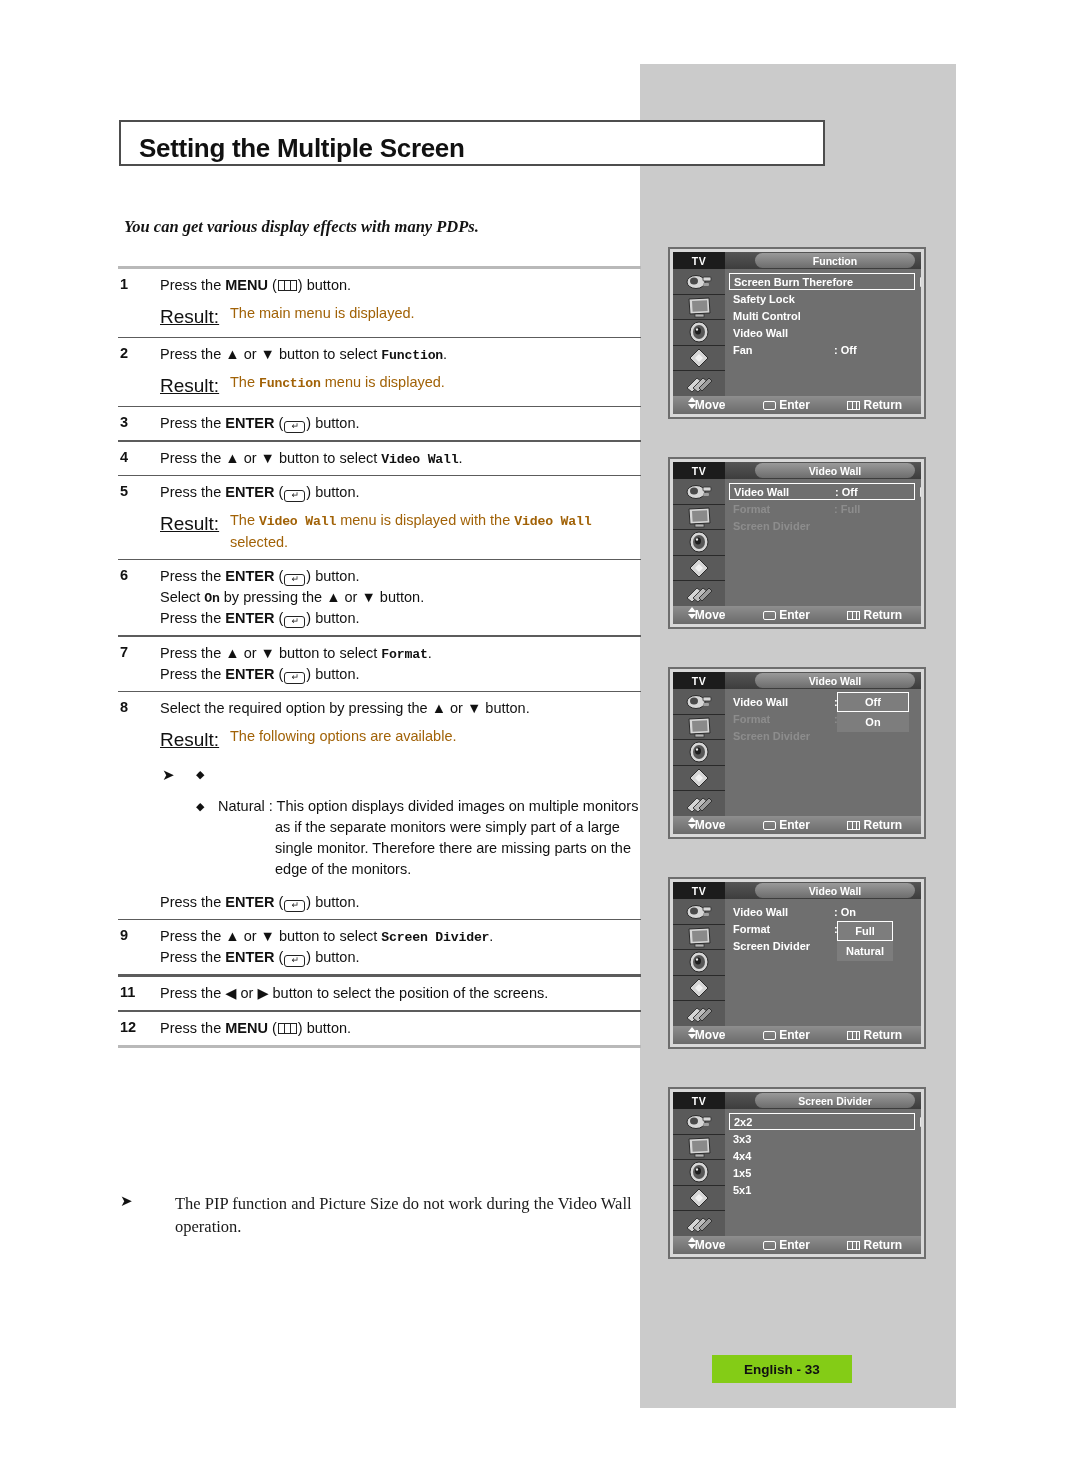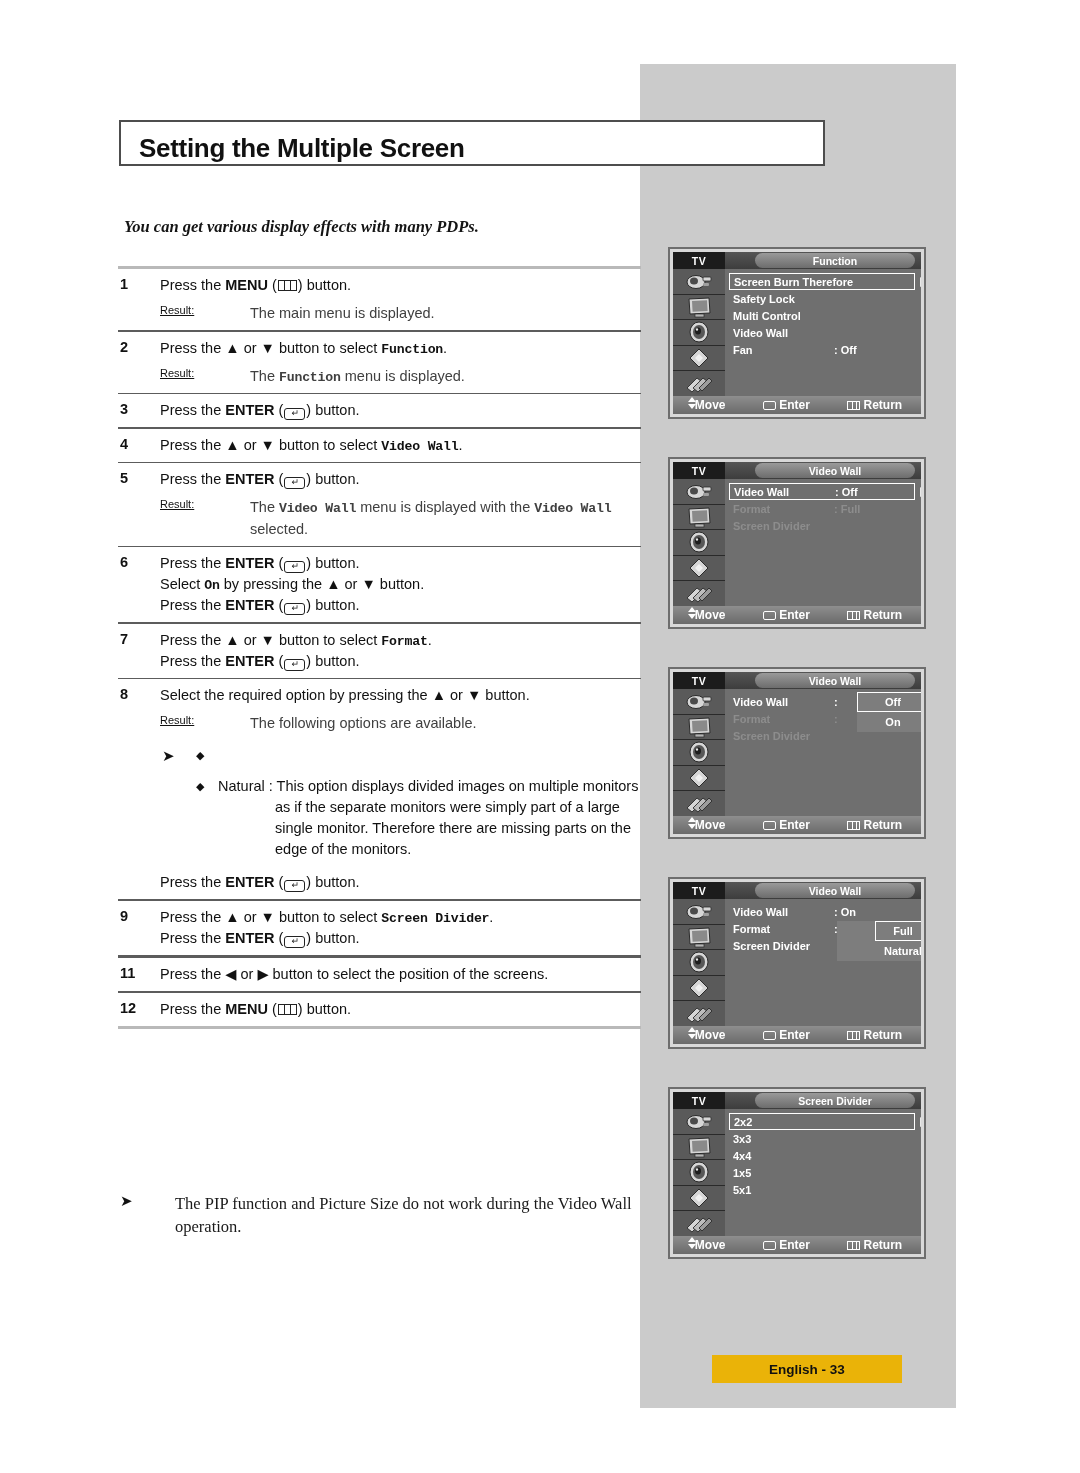--- a/index.html
+++ b/index.html
@@ -47,23 +47,23 @@
   .step-num{
     width:40px;flex:0 0 40px;
     font-size:14.5px;font-weight:bold;color:#111;
     padding-top:1px;text-align:left;padding-left:2px;
   }
   .step-body{flex:1 1 auto;font-size:14.5px;color:#111;line-height:1.45;}
   .line{display:block;white-space:normal;}
   .res-row{display:flex;margin-top:7px;}
   .res-label{
     width:70px;flex:0 0 70px;text-decoration:underline;
-    font-size:11px;color:#111;
-  }
-  .res-text{flex:1 1 auto;font-size:14.5px;color:#404040;margin-left:20px;}
+    font-size:19px;color:#111;
+  }
+  .res-text{flex:1 1 auto;font-size:14.5px;color:#a16207;}
   b.bb{font-weight:bold;}
   .mono{font-family:"Liberation Mono",monospace;font-weight:bold;font-size:13.2px;letter-spacing:-0.2px;}
   
   .key-menu{
     display:inline-block;width:19px;height:11px;border:1.3px solid #222;
     position:relative;vertical-align:-1px;margin:0 1px;
     box-sizing:border-box;background:#fff;
   }
   .key-menu::before,.key-menu::after{
     content:"";position:absolute;top:0;bottom:0;width:1.3px;background:#222;
@@ -191,22 +191,22 @@
     position:absolute;background:#7d7d7d;border:0;
     z-index:5;
   }
   .pop-item{
     height:20px;display:flex;align-items:center;justify-content:center;
     color:#ffffff;font-size:11px;font-weight:bold;box-sizing:border-box;
   }
   .pop-item.sel{border:1.6px solid #ffffff;}
   
   #page-footer{
-    position:absolute;left:712px;top:1355px;width:190px;height:28px;
-    background:#eab308;display:flex;align-items:center;justify-content:center;
+    position:absolute;left:712px;top:1355px;width:140px;height:28px;
+    background:#84cc16;display:flex;align-items:center;justify-content:center;
     font-size:13.5px;font-weight:bold;color:#111;
   }
 </style>
 </head>
 <body>
 
 <div id="grey-column"></div>
 
 <div id="title-box">
   <div id="title-text">Setting the Multiple Screen</div>
@@ -525,21 +525,21 @@
               <span class="osd-label">Video Wall</span>
               <span class="osd-val">:</span>
             </div>
             <div class="osd-row dim">
               <span class="osd-label">Format</span>
               <span class="osd-val">:</span>
             </div>
             <div class="osd-row dim">
               <span class="osd-label">Screen Divider</span>
             </div>
-            <div class="osd-pop" style="left:112px;top:3px;width:72px;margin-left:20px;">
+            <div class="osd-pop" style="left:112px;top:3px;width:72px;">
               <div class="pop-item sel">Off</div>
               <div class="pop-item">On</div>
             </div>
           </div>
         </div>
         <div class="osd-foot">
           <span class="foot-item"><span class="ic-updown"></span>Move</span>
           <span class="foot-item"><span class="ic-enter"></span>Enter</span>
           <span class="foot-item"><span class="ic-return"></span>Return</span>
         </div>
@@ -595,21 +595,21 @@
               <span class="osd-label">Video Wall</span>
               <span class="osd-val">: On</span>
             </div>
             <div class="osd-row">
               <span class="osd-label">Format</span>
               <span class="osd-val">:</span>
             </div>
             <div class="osd-row">
               <span class="osd-label">Screen Divider</span>
             </div>
-            <div class="osd-pop" style="left:112px;top:22px;width:56px;padding-left:38px;">
+            <div class="osd-pop" style="left:112px;top:22px;width:56px;">
               <div class="pop-item sel">Full</div>
               <div class="pop-item">Natural</div>
             </div>
           </div>
         </div>
         <div class="osd-foot">
           <span class="foot-item"><span class="ic-updown"></span>Move</span>
           <span class="foot-item"><span class="ic-enter"></span>Enter</span>
           <span class="foot-item"><span class="ic-return"></span>Return</span>
         </div>

